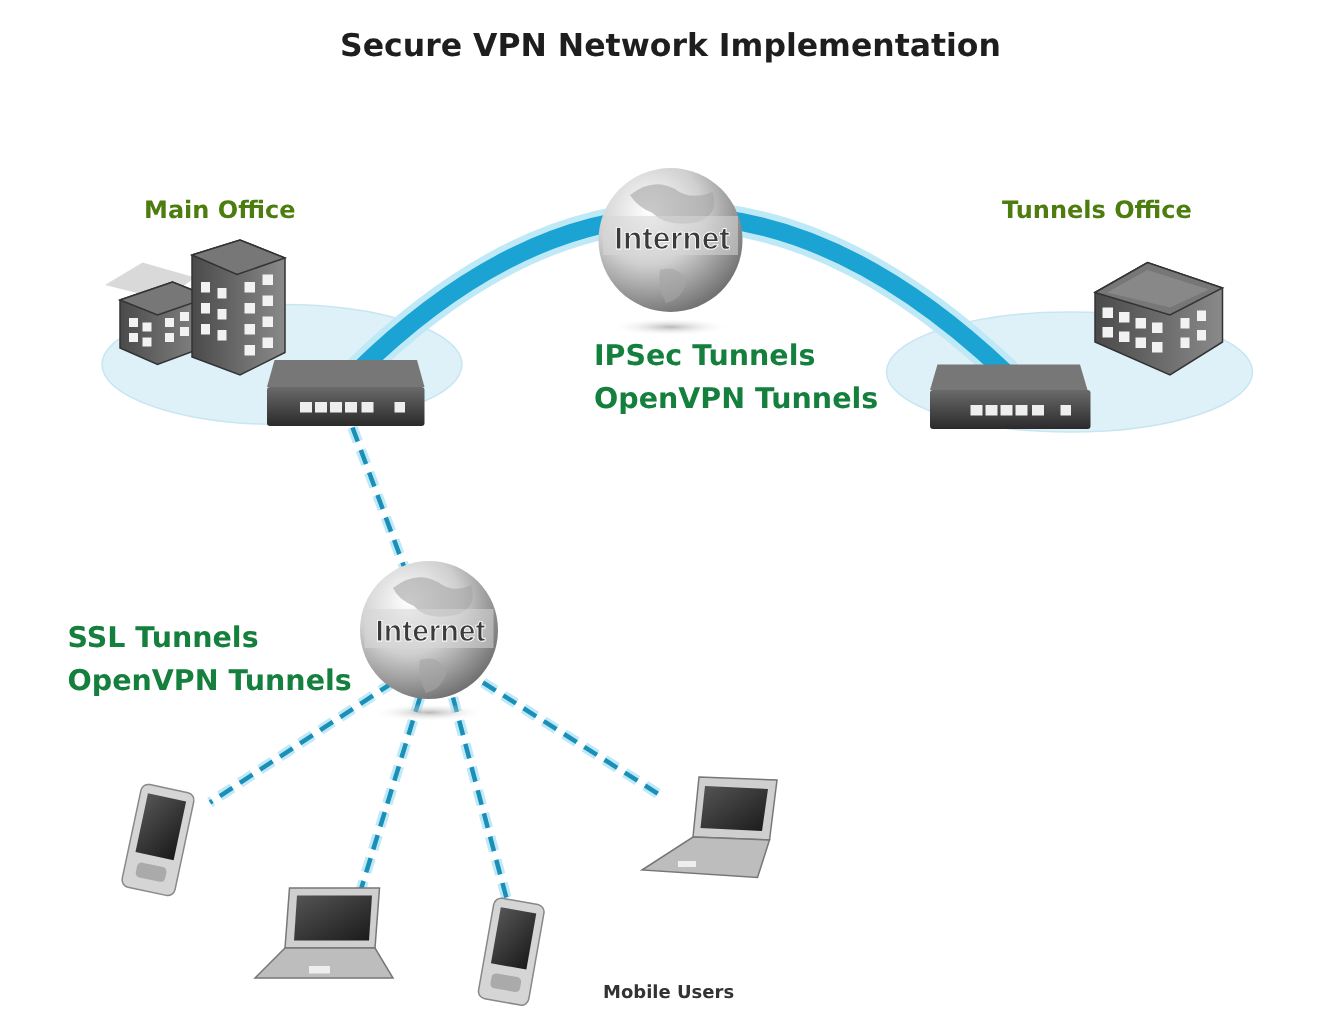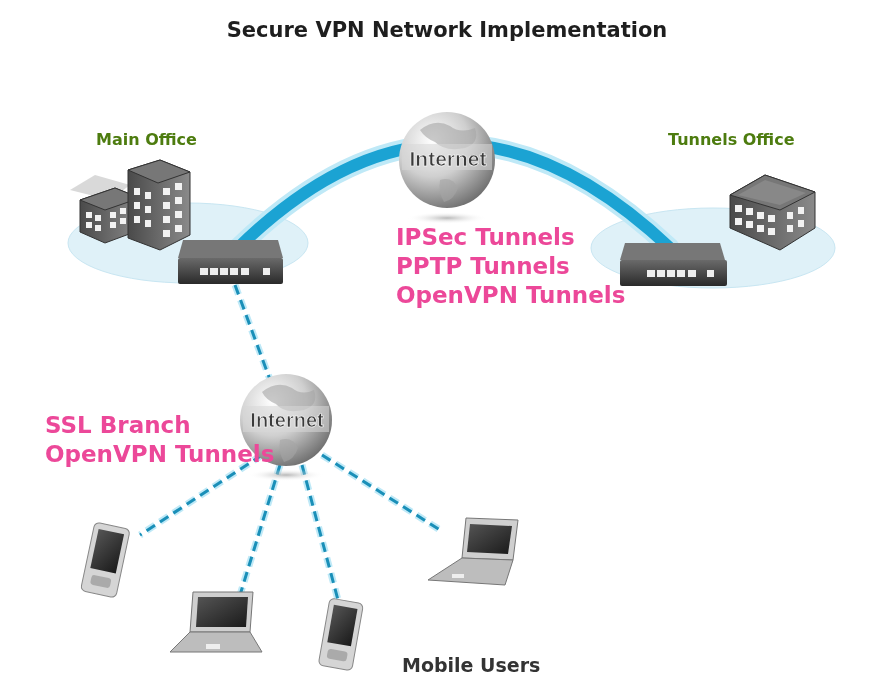--- a/index.html
+++ b/index.html
@@ -2,23 +2,23 @@
 <html><head>
 <meta charset="utf-8">
 <style>
   html, body { margin:0; padding:0; }
   body { width:894px; height:679px; background:#ffffff; position:relative; overflow:hidden;
          font-family:"DejaVu Sans", sans-serif; color:#333; }
   svg.stage { position:absolute; left:0; top:0; }
   .lbl { position:absolute; color:#2b2b2b; white-space:nowrap; }
   .title { left:0; width:894px; top:18px; text-align:center; font-size:21px; font-weight:bold; color:#1e1e1e; }
   .office { font-size:16px; font-weight:bold; color:#4d7c0f; }
-  .tunnels { font-size:23px; font-weight:bold; color:#ec4899; line-height:29px; }
+  .tunnels { font-size:19px; font-weight:bold; color:#15803d; line-height:29px; }
   .tunnels div { display:block; }
-  .mobile { font-size:19px; font-weight:bold; color:#333; }
+  .mobile { font-size:12px; font-weight:bold; color:#333; }
   .globe-text { font-family:"Liberation Sans Narrow","Liberation Sans", sans-serif; font-weight:bold; }
 </style>
 </head>
 <body>
 
 <svg class="stage" width="894" height="679" viewBox="0 0 894 679">
   <defs>
     <radialGradient id="globeGrad" cx="0.35" cy="0.3" r="0.75">
       <stop offset="0" stop-color="#ffffff"></stop>
       <stop offset="0.5" stop-color="#cfcfcf"></stop>
@@ -190,22 +190,21 @@
     <rect x="452" y="574" width="12" height="4" fill="#eee"></rect>
   </g>
 </svg>
 
 <div class="lbl title">Secure VPN Network Implementation</div>
 <div class="lbl office" style="left:96px; top:130px;">Main Office</div>
 <div class="lbl office" style="left:668px; top:130px;">Tunnels Office</div>
 
 <div class="lbl tunnels" style="left:396px; top:223px;">
   <div>IPSec Tunnels</div>
-  <div>PPTP Tunnels</div>
   <div>OpenVPN Tunnels</div>
 </div>
 
 <div class="lbl tunnels" style="left:45px; top:411px;">
-  <div>SSL Branch</div>
+  <div>SSL Tunnels</div>
   <div>OpenVPN Tunnels</div>
 </div>
 
 <div class="lbl mobile" style="left:402px; top:654px;">Mobile Users</div>
 
 </body></html>

